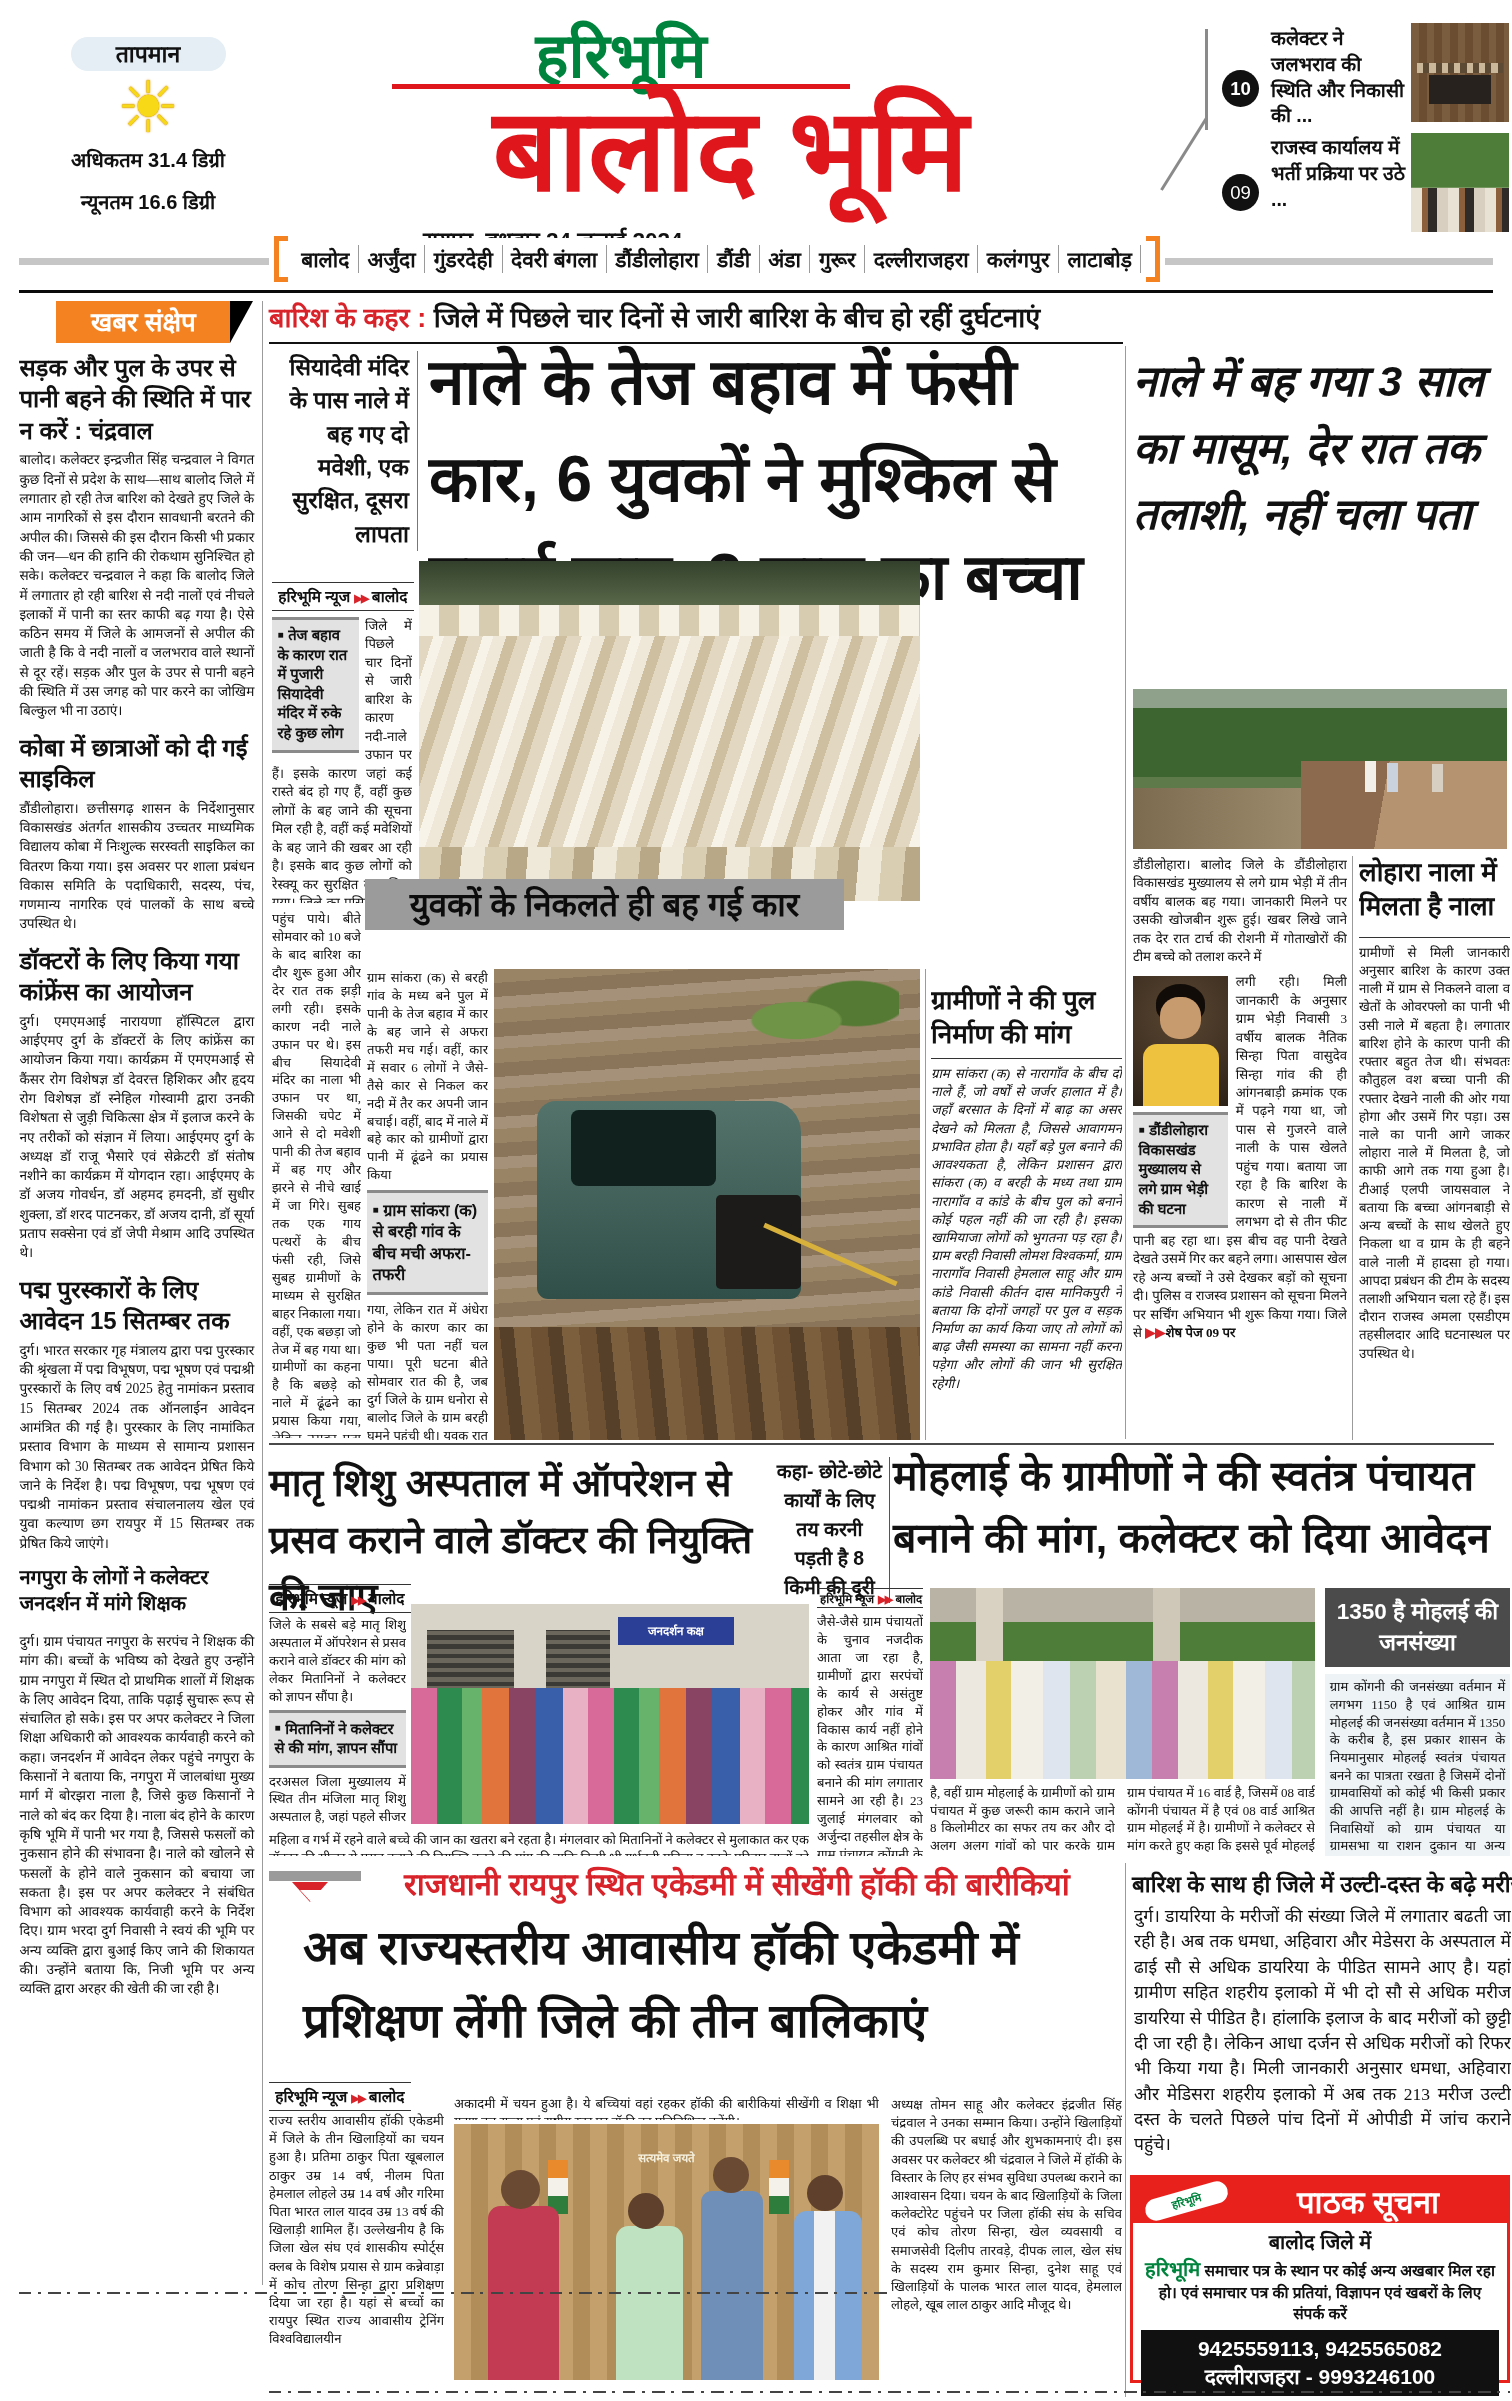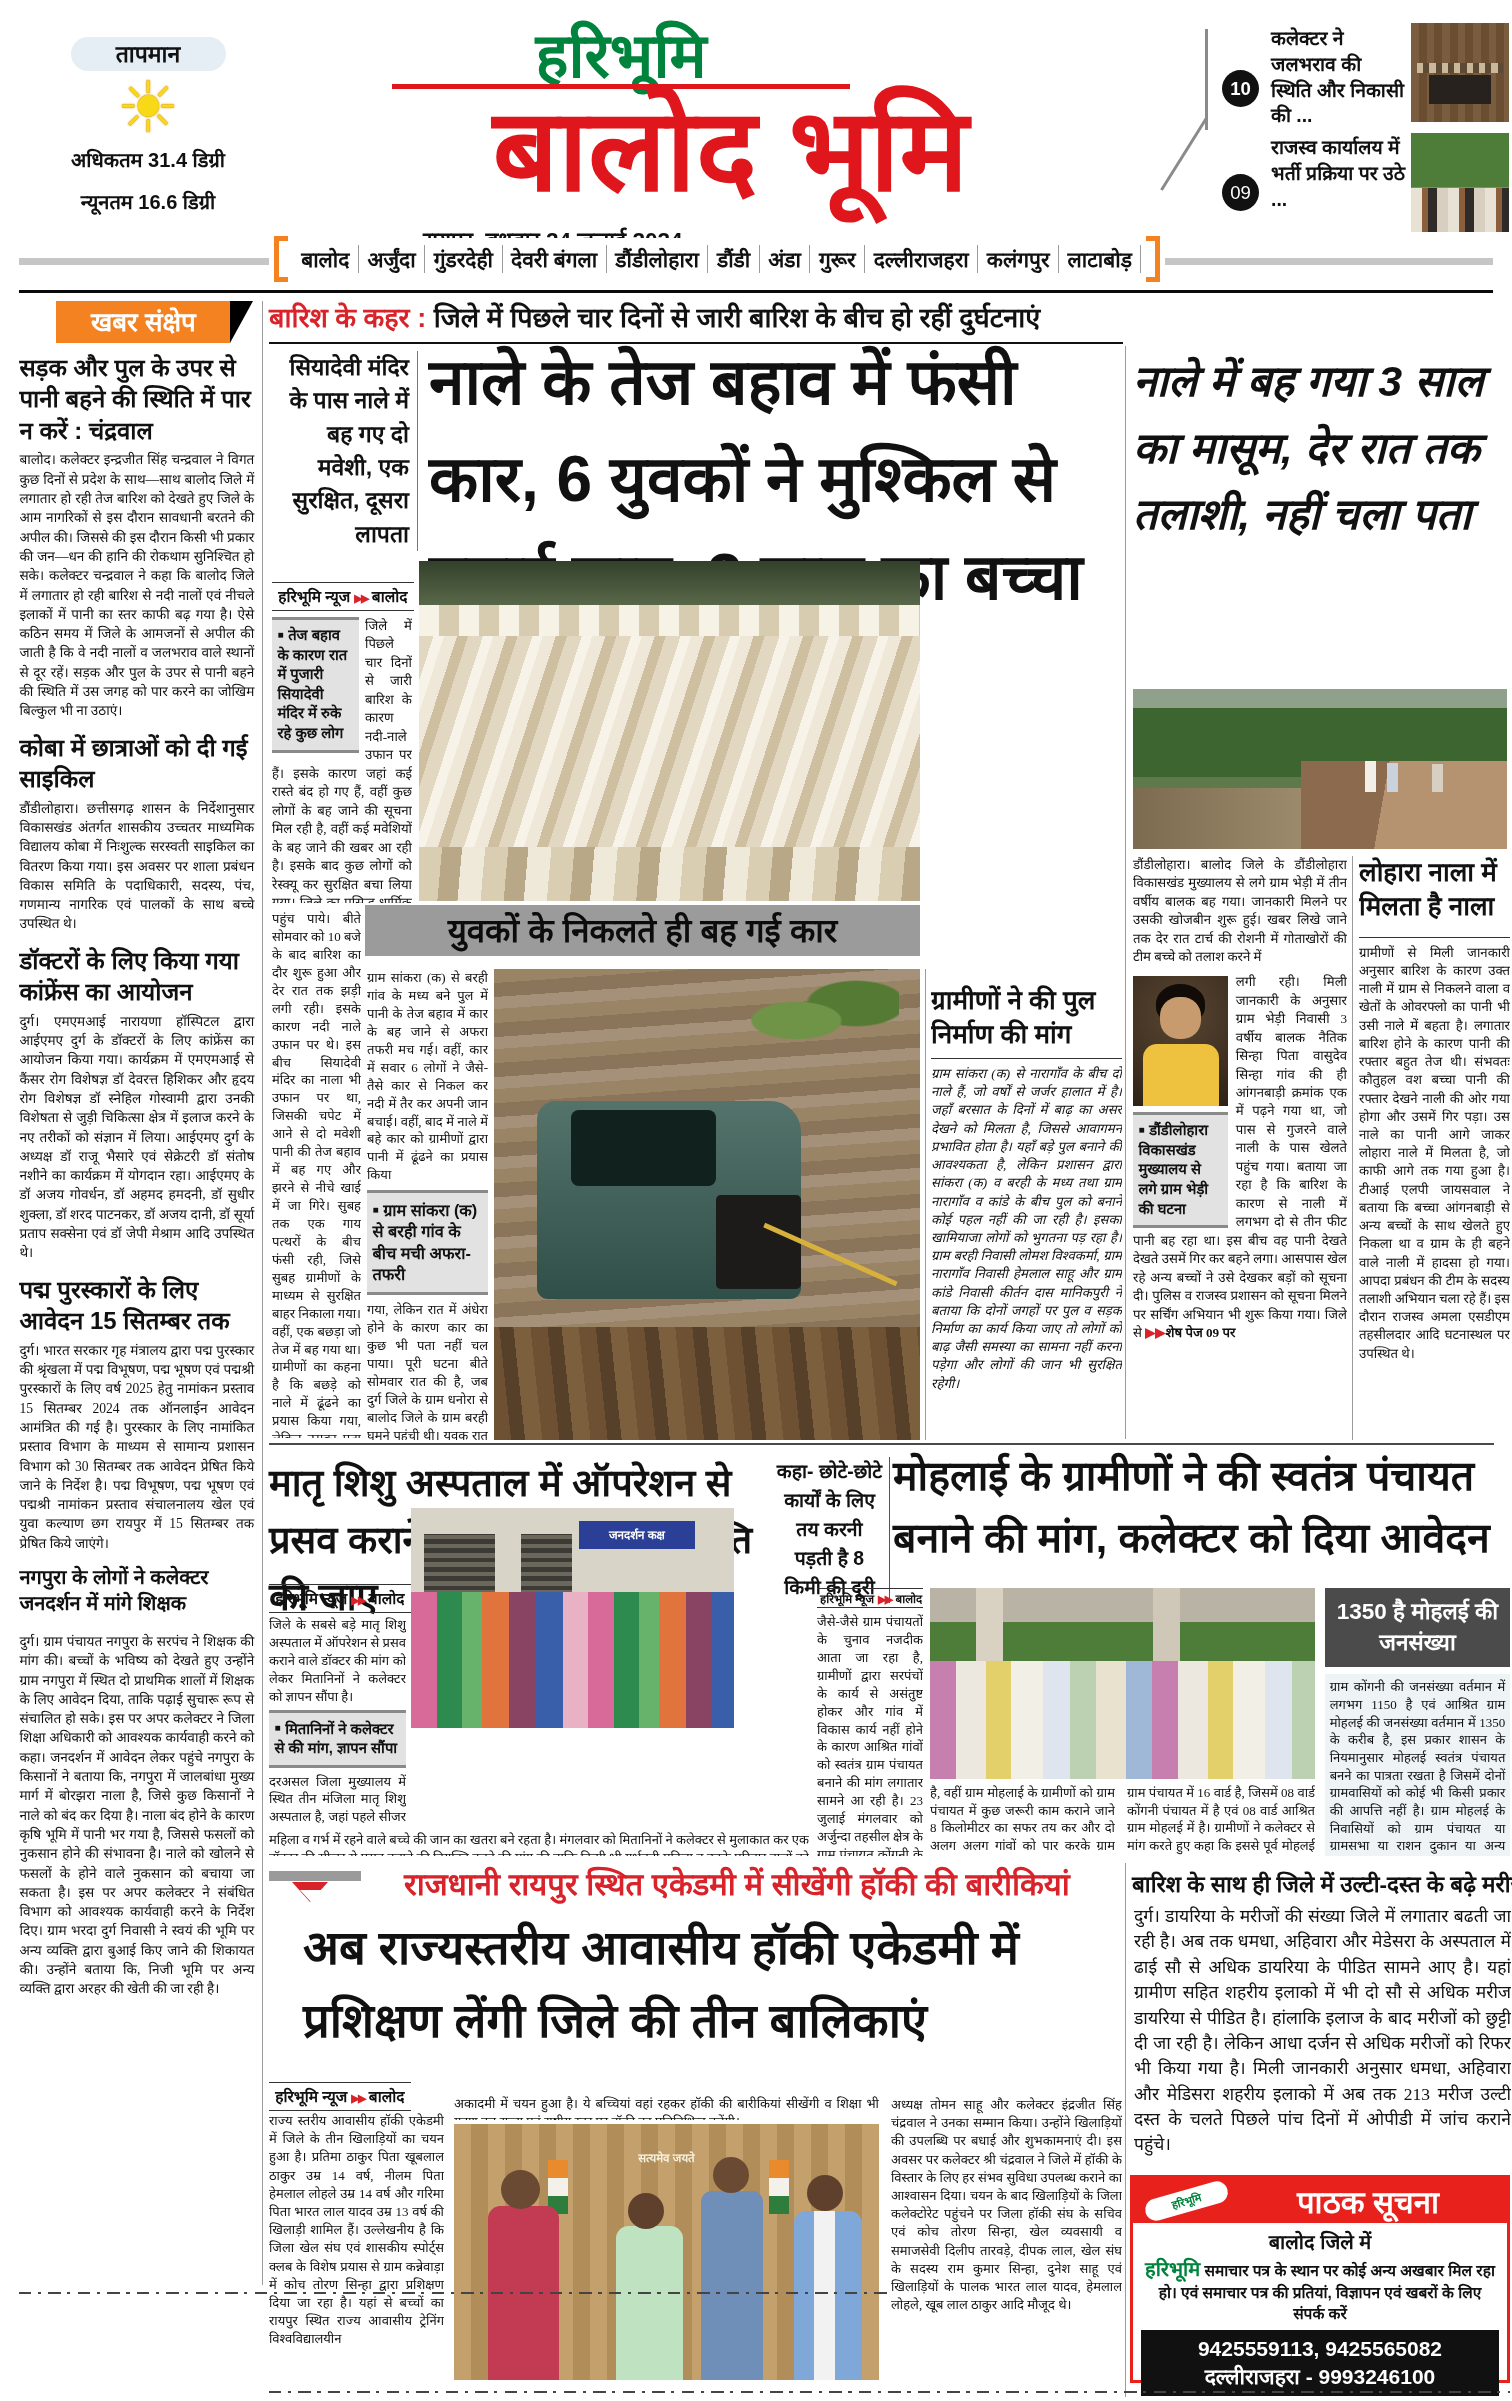--- a/index.html
+++ b/index.html
@@ -117,21 +117,21 @@
   <div class="gbox" style="float:left;width:76px;margin:0 6.2px 4.7px 0;font-size:14.8px"><span class="sq">■</span><span>तेज बहाव के कारण रात में पुजारी सियादेवी मंदिर में रुके रहे कुछ लोग</span></div>
   <span>जिले में पिछले चार दिनों से जारी बारिश के कारण नदी-नाले उफान पर हैं। इसके कारण जहां कई रास्ते बंद हो गए हैं, वहीं कुछ लोगों के बह जाने की सूचना मिल रही है, वहीं कई मवेशियों के बह जाने की खबर आ रही है। इसके बाद कुछ लोगों को रेस्क्यू कर सुरक्षित बचा लिया गया। जिले का प्रसिद्ध धार्मिक व पर्यटक स्थल माँ सियादेवी मंदिर का नजारा भी कुछ ऐसा ही मिला। यहां सोमवार को भारी बारिश के कारण प्राकृतिक झरना उफान पर था, और रात में पानी का बहाव तेज होने के कारण लोगों का घर जाना मुश्किल हो गया। हालांकि देर रात पानी का बहाव कम होने पर सुरक्षित घर</span>
 </div>
 
 <div class="ph" style="left:419px;top:561px;width:501px;height:340px;background:repeating-linear-gradient(108deg,#efe8d8 0 12.4px,#cdbfa0 12.4px 23px,#e2d7c0 23px 37px,#f7f3e8 37px 47px)">
   <div style="position:absolute;left:0;top:0;width:100%;height:14%;background:linear-gradient(180deg,#33412c,#5c6b4b)"></div>
   <div style="position:absolute;left:0;top:13%;width:100%;height:9%;background:repeating-linear-gradient(90deg,#f6f2e6 0 20px,#d8ccb0 20px 40px)"></div>
   <div style="position:absolute;left:0;bottom:0;width:100%;height:16%;background:repeating-linear-gradient(95deg,#d9cdb2 0 23px,#b8a888 23px 43px,#efe9da 43px 66px)"></div>
 </div>
 
-<div class="abs" style="left:365px;top:905px;width:555px;height:51px;background:#9b9b9b;color:#0c0c0c;font-size:33px;font-weight:bold;text-align:center;line-height:51px">युवकों के निकलते ही बह गई कार</div>
+<div class="abs" style="left:365px;top:879px;width:479px;height:51px;background:#9b9b9b;color:#0c0c0c;font-size:33px;font-weight:bold;text-align:center;line-height:51px">युवकों के निकलते ही बह गई कार</div>
 
 <div class="abs clip ser just" style="left:272px;top:910px;width:89px;height:528px;font-size:13px;line-height:1.38">पहुंच पाये। बीते सोमवार को 10 बजे के बाद बारिश का दौर शुरू हुआ और देर रात तक झड़ी लगी रही। इसके कारण नदी नाले उफान पर थे। इस बीच सियादेवी मंदिर का नाला भी उफान पर था, जिसकी चपेट में आने से दो मवेशी पानी की तेज बहाव में बह गए और झरने से नीचे खाई में जा गिरे। सुबह तक एक गाय पत्थरों के बीच फंसी रही, जिसे सुबह ग्रामीणों के माध्यम से सुरक्षित बाहर निकाला गया। वहीं, एक बछड़ा जो तेज में बह गया था। ग्रामीणों का कहना है कि बछड़े को नाले में ढूंढने का प्रयास किया गया, लेकिन उसका पता नहीं चला। इस बीच दुकानदार और पुजारी भी नाले में तेज बहाव होने के कारण देर रात मंदिर में फंसे हुए थे, जो पानी का बहाव कम होने के बाद अन्य लोगों की सहायता से नाले को पार कर सुरक्षित पहुंचे। इस दौरान फंसी महिलाओं सहित अन्य लोगों में दहशत का माहौल था।</div>
 
 <div class="abs clip" style="left:367px;top:969px;width:121px;height:471px">
   <p class="ser just" style="font-size:13px;line-height:1.38">ग्राम सांकरा (क) से बरही गांव के मध्य बने पुल में पानी के तेज बहाव में कार के बह जाने से अफरा तफरी मच गई। वहीं, कार में सवार 6 लोगों ने जैसे-तैसे कार से निकल कर नदी में तैर कर अपनी जान बचाई। वहीं, बाद में नाले में बहे कार को ग्रामीणों द्वारा पानी में ढूंढने का प्रयास किया</p>
   <div class="gbox" style="font-size:16.3px"><span class="sq">■</span><span>ग्राम सांकरा (क) से बरही गांव के बीच मची अफरा-तफरी</span></div>
   <p class="ser just" style="font-size:13px;line-height:1.38;margin-top:6.2px"><span>गया, लेकिन रात में अंधेरा होने के कारण कार का कुछ भी पता नहीं चल पाया। पूरी घटना बीते सोमवार रात की है, जब दुर्ग जिले के ग्राम धनोरा से बालोद जिले के ग्राम बरही घूमने पहुंची थी। युवक रात लगभग 8 बजे बरही से अपने घर वापस लौट रहें थे तभी कार हादसे</span> </p>
 </div>
 
 <div class="ph" style="left:494px;top:969px;width:426px;height:471px;background:repeating-linear-gradient(176deg,#9a8466 0 14px,#8a755a 14px 28px,#a5917a 28px 40px)">
@@ -193,21 +193,21 @@
 <div class="abs byline" style="left:269px;top:1584px">
   <span>हरिभूमि न्यूज</span><span class="arr">▶▶</span><span>बालोद</span>
 </div>
 
 <div class="abs clip ser just" style="left:269px;top:1616px;width:137px;height:208px;font-size:13px;line-height:1.38">
   <span>जिले के सबसे बड़े मातृ शिशु अस्पताल में ऑपरेशन से प्रसव कराने वाले डॉक्टर की मांग को लेकर मितानिनों ने कलेक्टर को ज्ञापन सौंपा है।</span>
   <div class="gbox" style="margin:4.7px 0;font-size:14.8px"><span class="sq">■</span><span>मितानिनों ने कलेक्टर से की मांग, ज्ञापन सौंपा</span></div>
   <span>दरअसल जिला मुख्यालय में स्थित तीन मंजिला मातृ शिशु अस्पताल है, जहां पहले सीजर (ऑपरेशन) से प्रसव होता था, लेकिन वर्तमान में ऑपरेशन से प्रसव नहीं हो रहा। ऐसी स्थिति में अस्पताल प्रबंधन गर्भवती महिलाओं को दूसरे अस्पताल रेफर कर देता है। इसके कारण ऑपरेशन की स्थिति में गर्भवती</span>
 </div>
 
-<div class="ph" style="left:411px;top:1508px;width:323px;height:220px;background:linear-gradient(180deg,#d8d4c8 0 55%,#7e7a70 55% 100%)">
+<div class="ph" style="left:411px;top:1604px;width:398px;height:220px;background:linear-gradient(180deg,#d8d4c8 0 55%,#7e7a70 55% 100%)">
   <div style="position:absolute;left:4%;top:12%;width:22%;height:34%;background:repeating-linear-gradient(0deg,#3c3a34 0 4.7px,#6b675c 4.7px 9.3px)"></div>
   <div style="position:absolute;left:34%;top:12%;width:16%;height:34%;background:repeating-linear-gradient(0deg,#3c3a34 0 4.7px,#6b675c 4.7px 9.3px)"></div>
   <div style="position:absolute;left:52%;top:6%;width:116px;height:28px;background:#2c3f97;color:#fff;font-size:11.6px;font-weight:bold;text-align:center;line-height:28px">जनदर्शन कक्ष</div>
   <div style="position:absolute;left:0;bottom:0;width:100%;height:62%;background:repeating-linear-gradient(90deg,#d86a9a 0 26.4px,#2e8b4f 26.4px 51px,#67b36b 51px 71px,#e0743c 71px 98px,#8a4463 98px 124px,#3a5faa 124px 152px,#e8b2c4 152px 177px)"></div>
 </div>
 
 <div class="abs clip ser just" style="left:269px;top:1831px;width:540px;height:25px;font-size:13px;line-height:1.35">महिला व गर्भ में रहने वाले बच्चे की जान का खतरा बने रहता है। मंगलवार को मितानिनों ने कलेक्टर से मुलाकात कर एक डॉक्टर की सीजर से प्रसव कराने की नियुक्ति करने की मांग की ताकि किसी भी गर्भवती महिला व उनके परिवार वालों को अन्य जिले व अस्पताल की ओर भटकना न पड़े और देरी के कारण जच्चा-बच्चा को नुकसान न उठाना पड़े।</div>
 
 <div class="abs clip" style="left:817px;top:1588px;width:106px;height:268px">
   <div class="byline" style="font-size:11.6px;padding:1.6px 3.1px"><span>हरिभूमि न्यूज</span><span class="arr">▶▶</span><span>बालोद</span></div>

